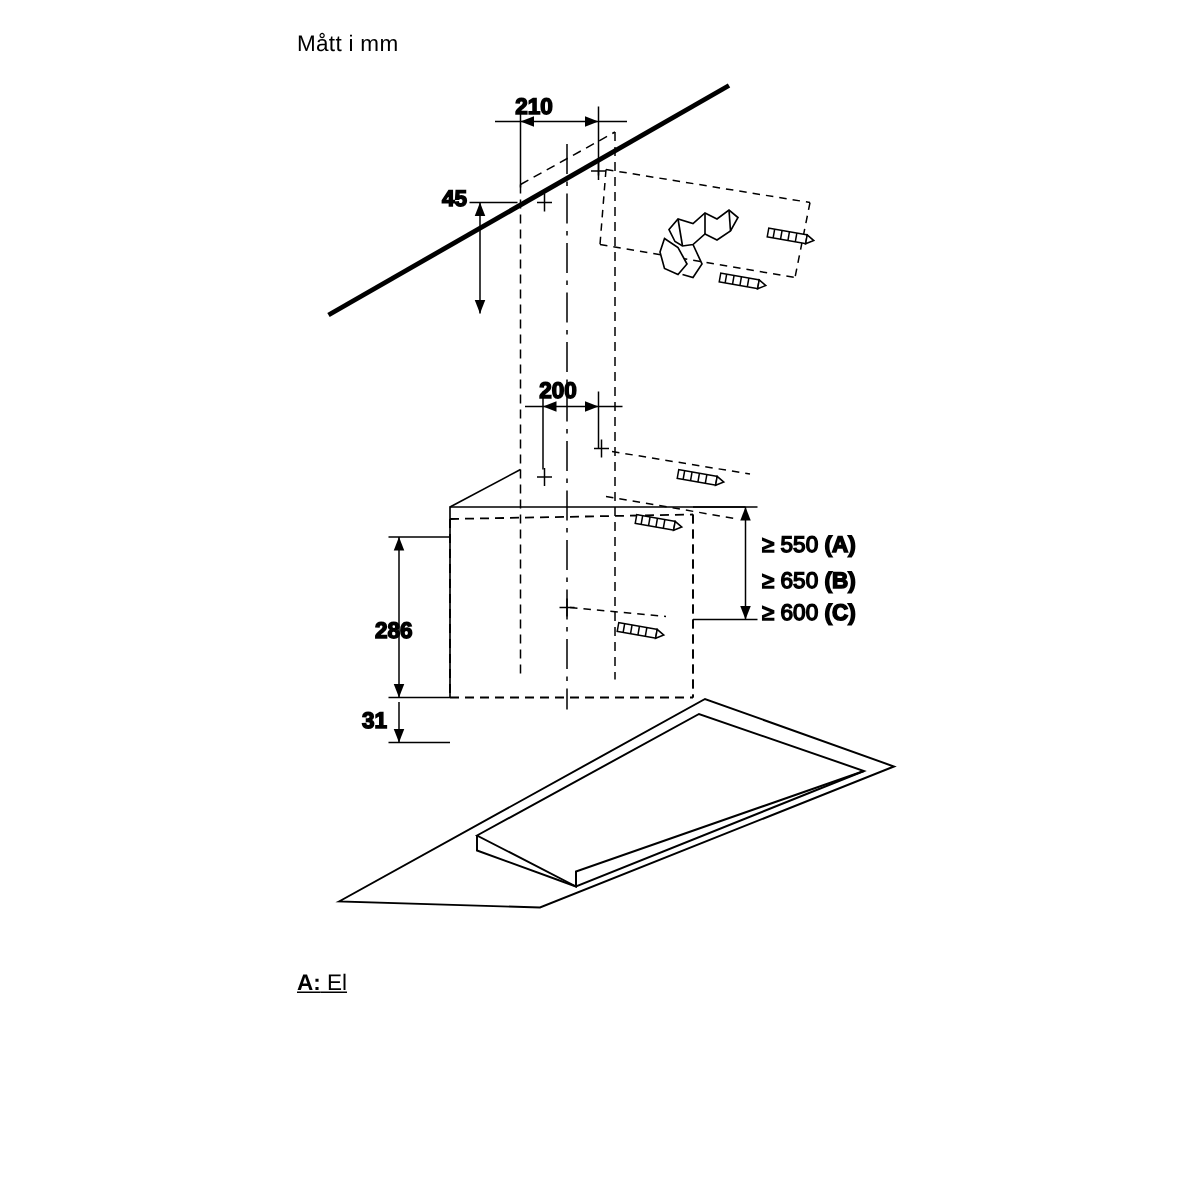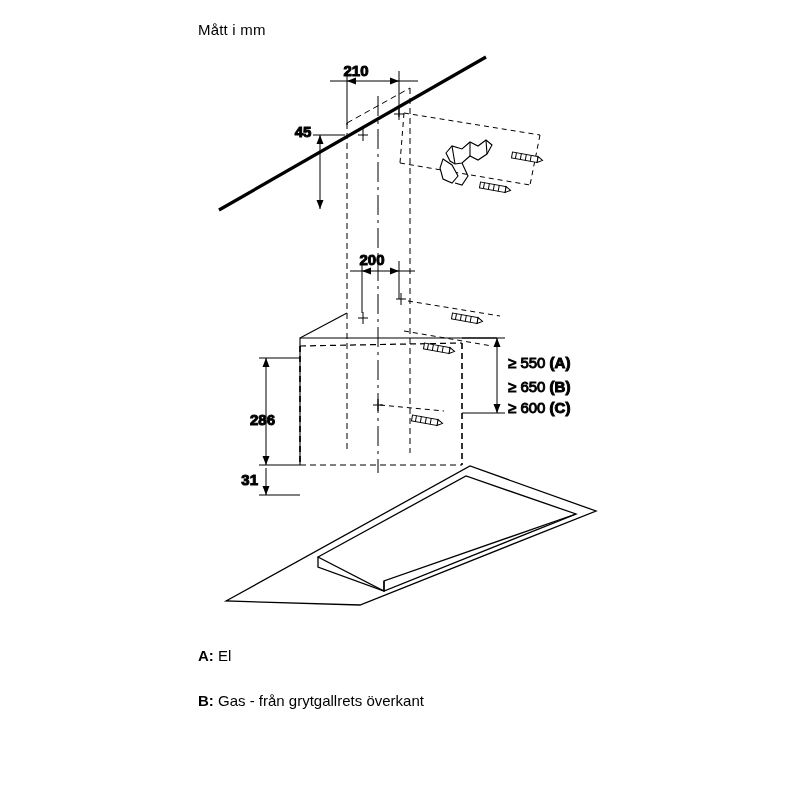--- a/index.html
+++ b/index.html
@@ -34,20 +34,21 @@
     left: 198px;
     top: 8px;
     font-size: 15px;
     letter-spacing: 0.2px;
   }
   .legend {
     position: absolute;
     left: 198px;
     top: 634px;
     width: 560px;
+    text-decoration: underline;
   }
   .legend-item {
     font-size: 15px;
     margin-bottom: 28px;
     white-space: nowrap;
   }
   .legend-item b {
     font-weight: bold;
   }
   svg text {
@@ -267,18 +268,15 @@
       <path d="M 318 544 L 318 554 L 384 578 L 384 568"></path>
       <path d="M 384 578 L 384 568 L 576 501"></path>
     </g>
 
   </svg>
 
   <div class="legend">
     <div class="legend-item">
       <b>A:</b><span> El</span>
     </div>
-    <div class="legend-item">
-      <b>B:</b><span> Gas - från grytgallrets överkant</span>
-    </div>
   </div>
 
 </div>
 
 </body></html>

